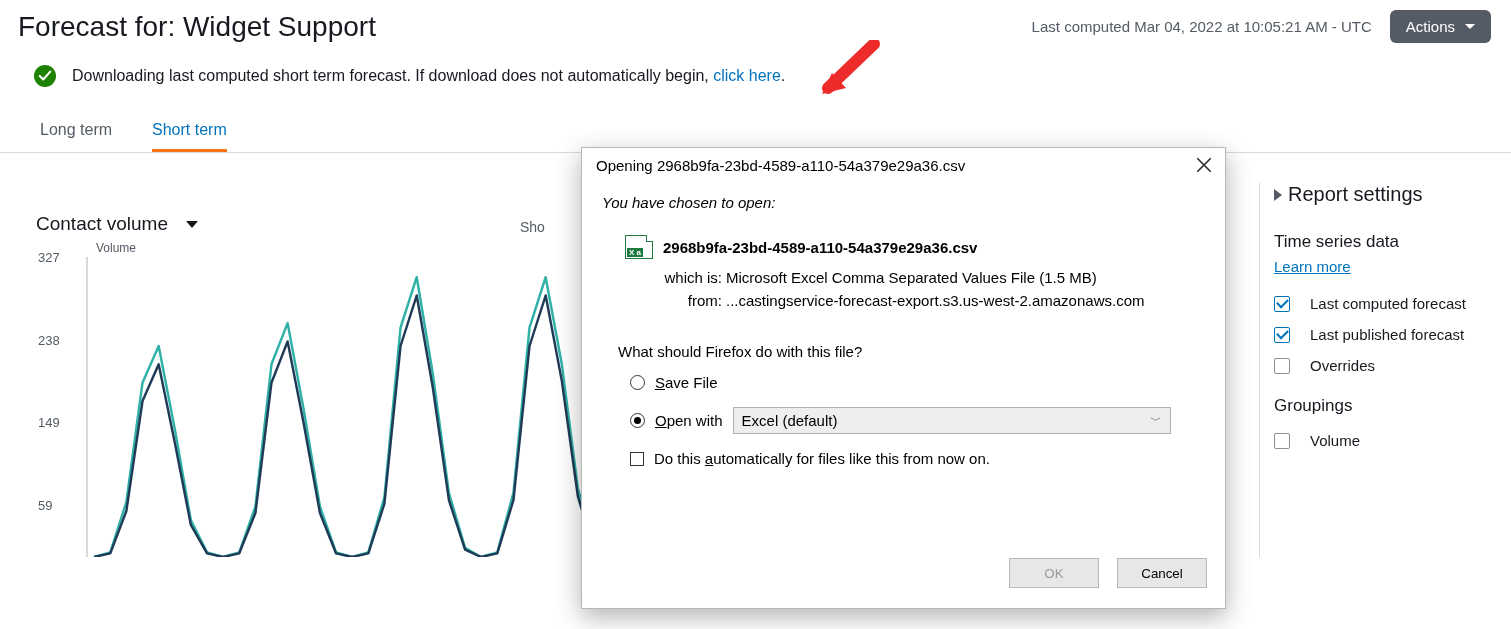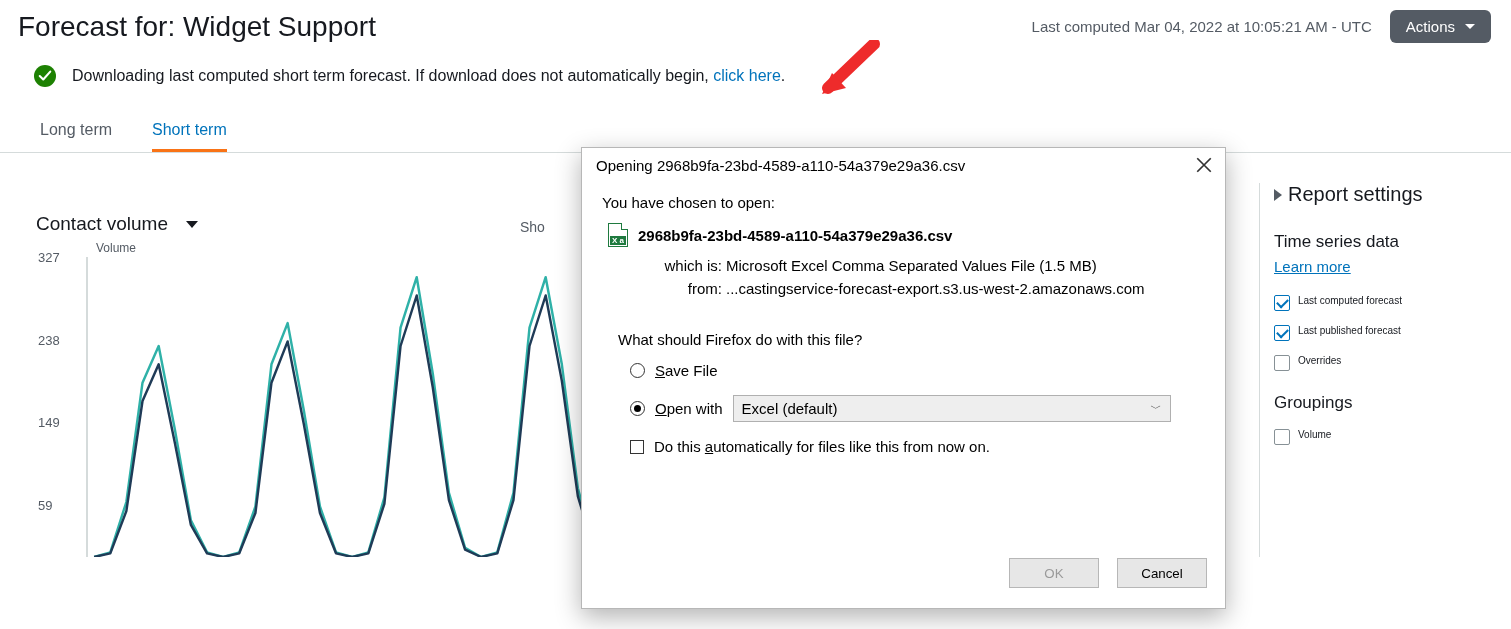--- a/index.html
+++ b/index.html
@@ -54,43 +54,43 @@
 
   
   .side {
     width: 252px; border-left: 1px solid #d5dbdb;
     padding: 0 14px 0 14px; margin-top: -30px;
   }
   .side h2 { font-weight: 400; font-size: 20px; display:flex; align-items:center; gap:4px; margin-bottom: 26px; }
   .chevright { width:0; height:0; border-top:6px solid transparent; border-bottom:6px solid transparent; border-left:8px solid #545b64; margin-right:2px;}
   .side h3 { font-weight: 400; font-size: 17px; color:#16191f; margin-bottom: 6px; }
   .learn { color:#0073bb; font-size:15px; display:inline-block; margin-bottom: 20px; }
-  .cb-row { display:flex; align-items:flex-start; gap:8px; font-size:10px; color:#16191f; margin-bottom: 14px; }
+  .cb-row { display:flex; align-items:center; gap:20px; font-size:15px; color:#16191f; margin-bottom: 14px; }
   .cb { width:16px; height:16px; border:1px solid #879196; border-radius:2px; display:inline-flex; align-items:center; justify-content:center; background:#fff;}
   .cb.checked { border-color:#0073bb; }
   .cb.checked::after { content:''; width:9px; height:5px; border-left:2px solid #0073bb; border-bottom:2px solid #0073bb; transform: rotate(-45deg) translate(1px,-1px);}
 
   
   .arrow { position:absolute; left:814px; top:40px; pointer-events:none; }
 
   
   .dialog {
     position: absolute; left:581px; top:147px; width:645px; height:462px;
     background:#fff; border:1px solid #b7b7b7;
     box-shadow: 0 8px 24px rgba(0,0,0,.3);
     font-family: "Segoe UI", Arial, sans-serif; font-size:15px;
     z-index: 10;
   }
   .dlg-titlebar { display:flex; align-items:center; padding: 8px 12px 6px 14px; }
   .dlg-title { flex:1; color:#000; }
   .dlg-close { width:18px; height:18px; cursor:pointer; }
   .dlg-body { padding: 14px 20px 0 20px; color:#000; }
-  .dlg-chosen { margin-bottom: 12px; }
+  .dlg-chosen { margin-bottom: 24px; font-style: italic; }
   .file-row { display:flex; align-items:center; gap:10px; margin-left: 6px; margin-bottom: 10px;}
-  .file-icon { width:20px; height:24px; background:#fff; border:1px solid #1f7a3f; position:relative; }
+  .file-icon { width:28px; height:24px; background:#fff; border:1px solid #1f7a3f; position:relative;margin-left:17px; }
   .file-icon::before { content:''; position:absolute; right:-1px; top:-1px; width:6px; height:6px; background:#fff; border-left:1px solid #1f7a3f; border-bottom:1px solid #1f7a3f; }
   .file-icon .x { position:absolute; bottom:1px; left:1px; font-size:8px; font-weight:bold; background:#1f7a3f; color:#fff; padding:0 2px; line-height:9px;}
   .file-name { font-weight: 700; }
   .meta { margin-left: 48px; display:grid; grid-template-columns: 72px 1fr; row-gap: 6px; column-gap:4px; color:#000;}
   .meta .lbl { text-align:right; }
   .dlg-question { font-weight:400; margin: 34px 0 14px 16px;}
   .radio-row { display:flex; align-items:center; gap:10px; margin-left:28px; margin-bottom:16px;}
   .radio { width:15px; height:15px; border:1px solid #333; border-radius:50%; display:inline-flex; align-items:center; justify-content:center;}
   .radio.sel::after { content:''; width:7px; height:7px; background:#000; border-radius:50%; }
   .underline-first::first-letter { text-decoration: underline; }

